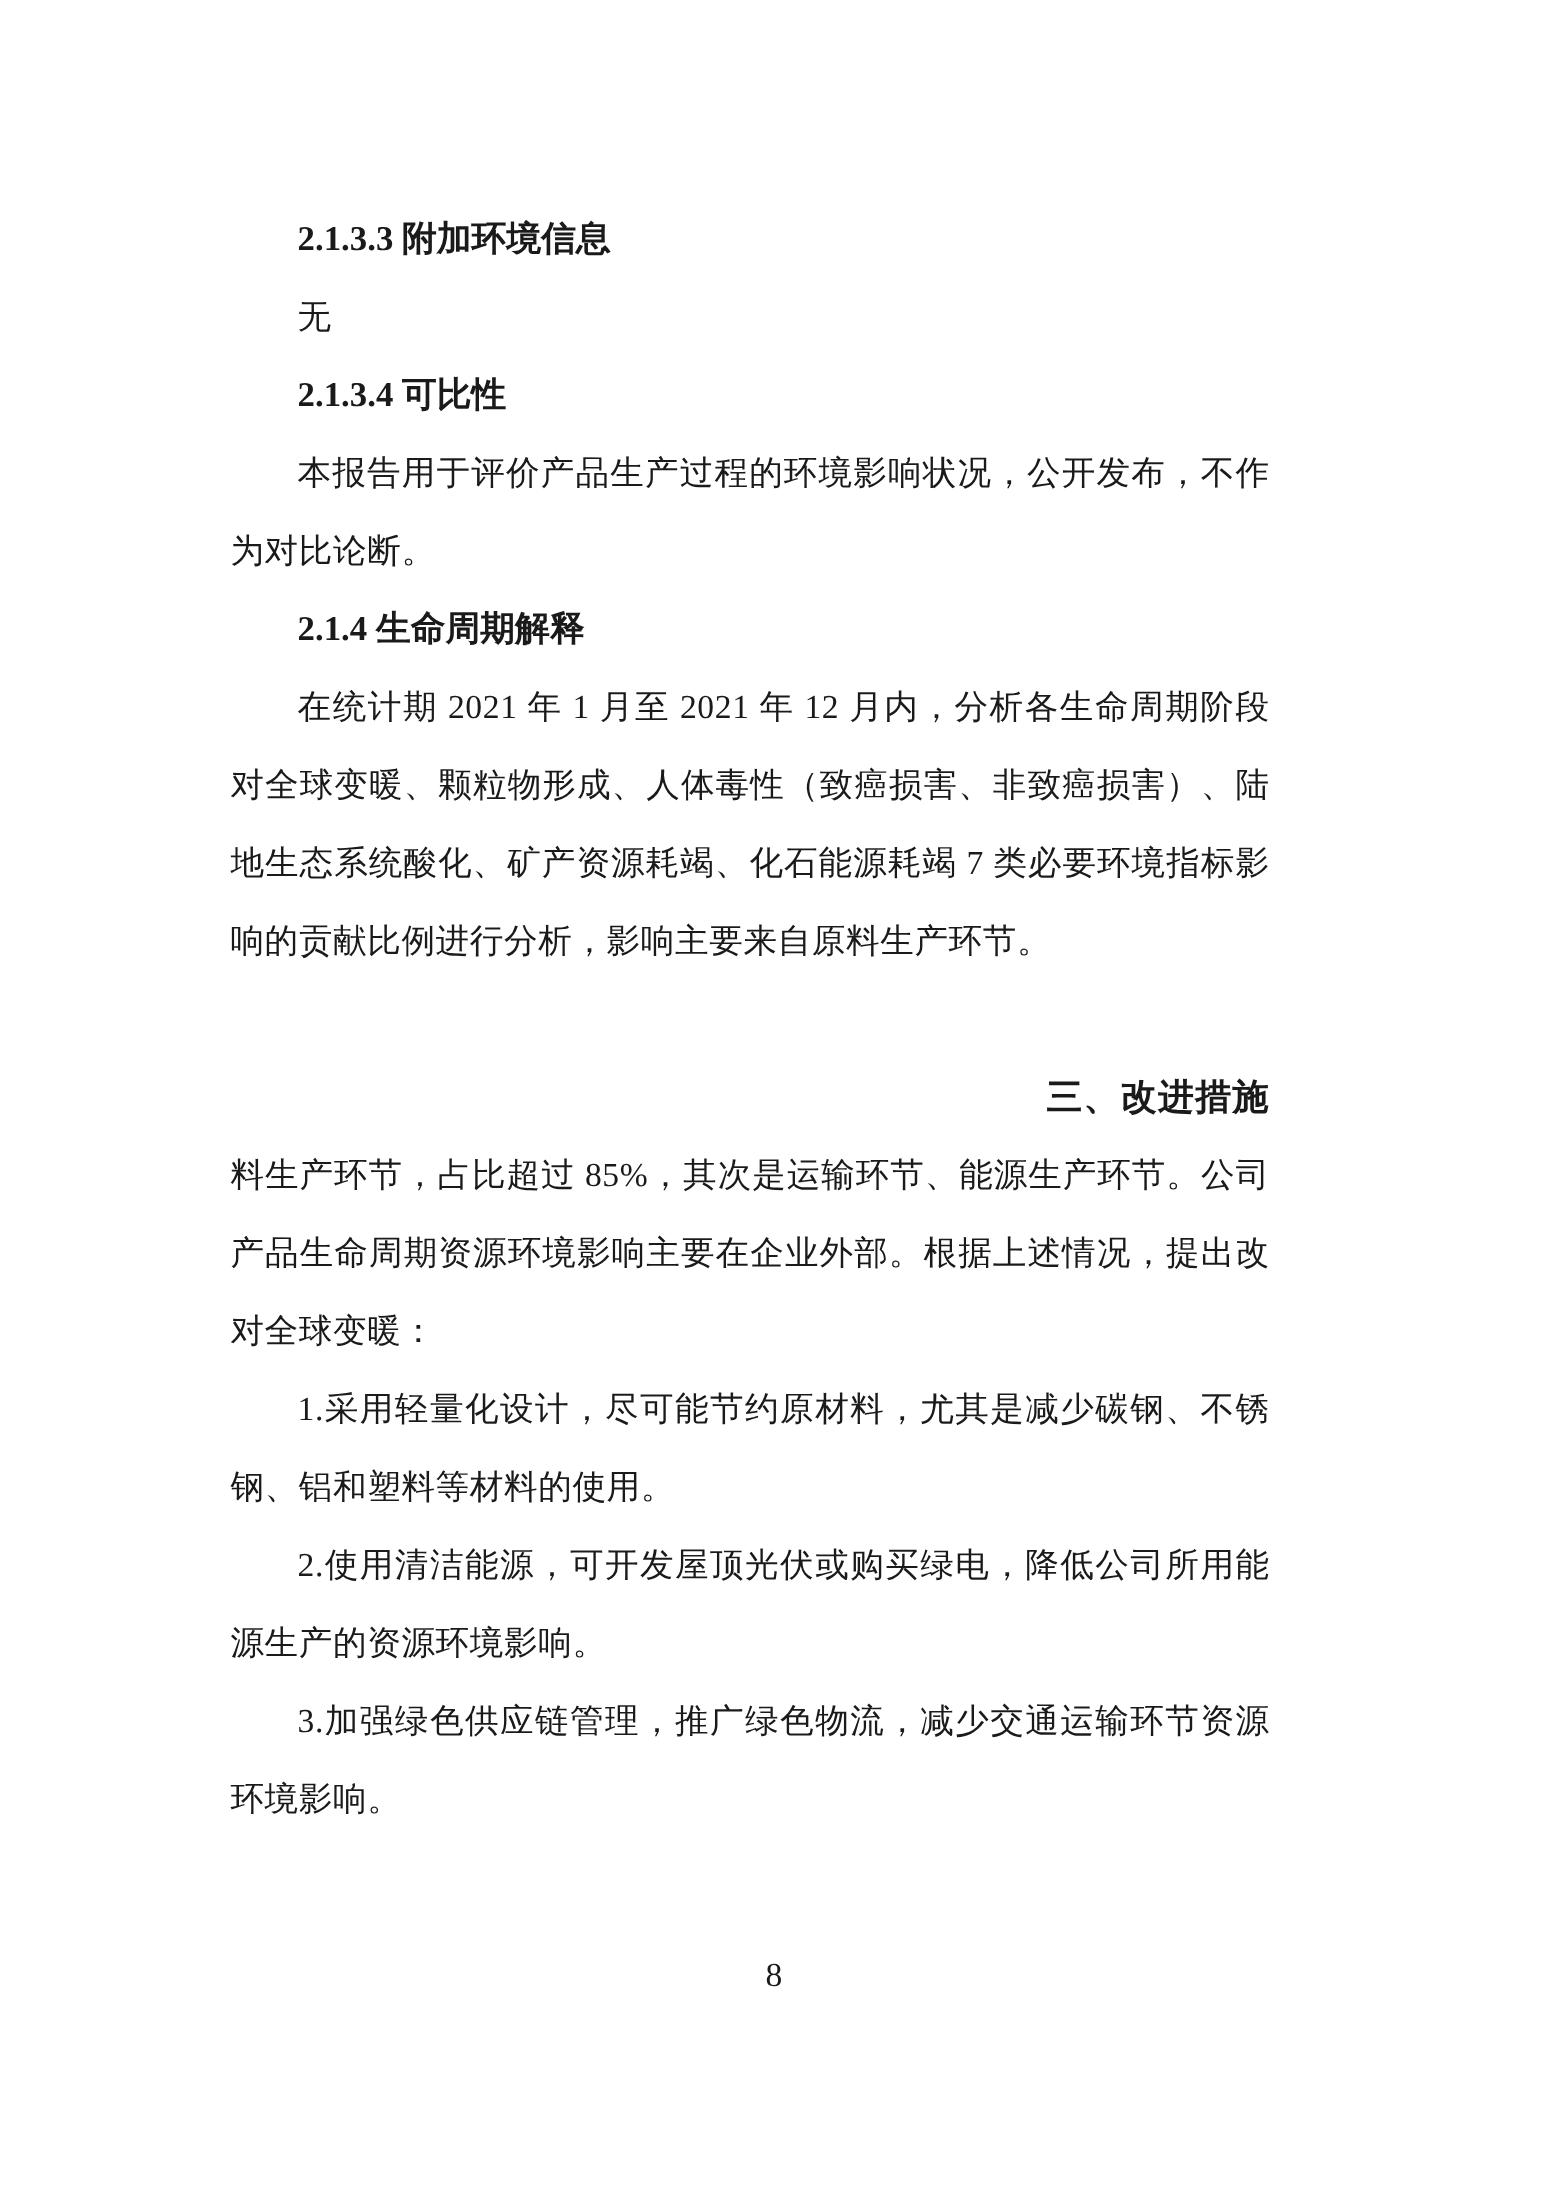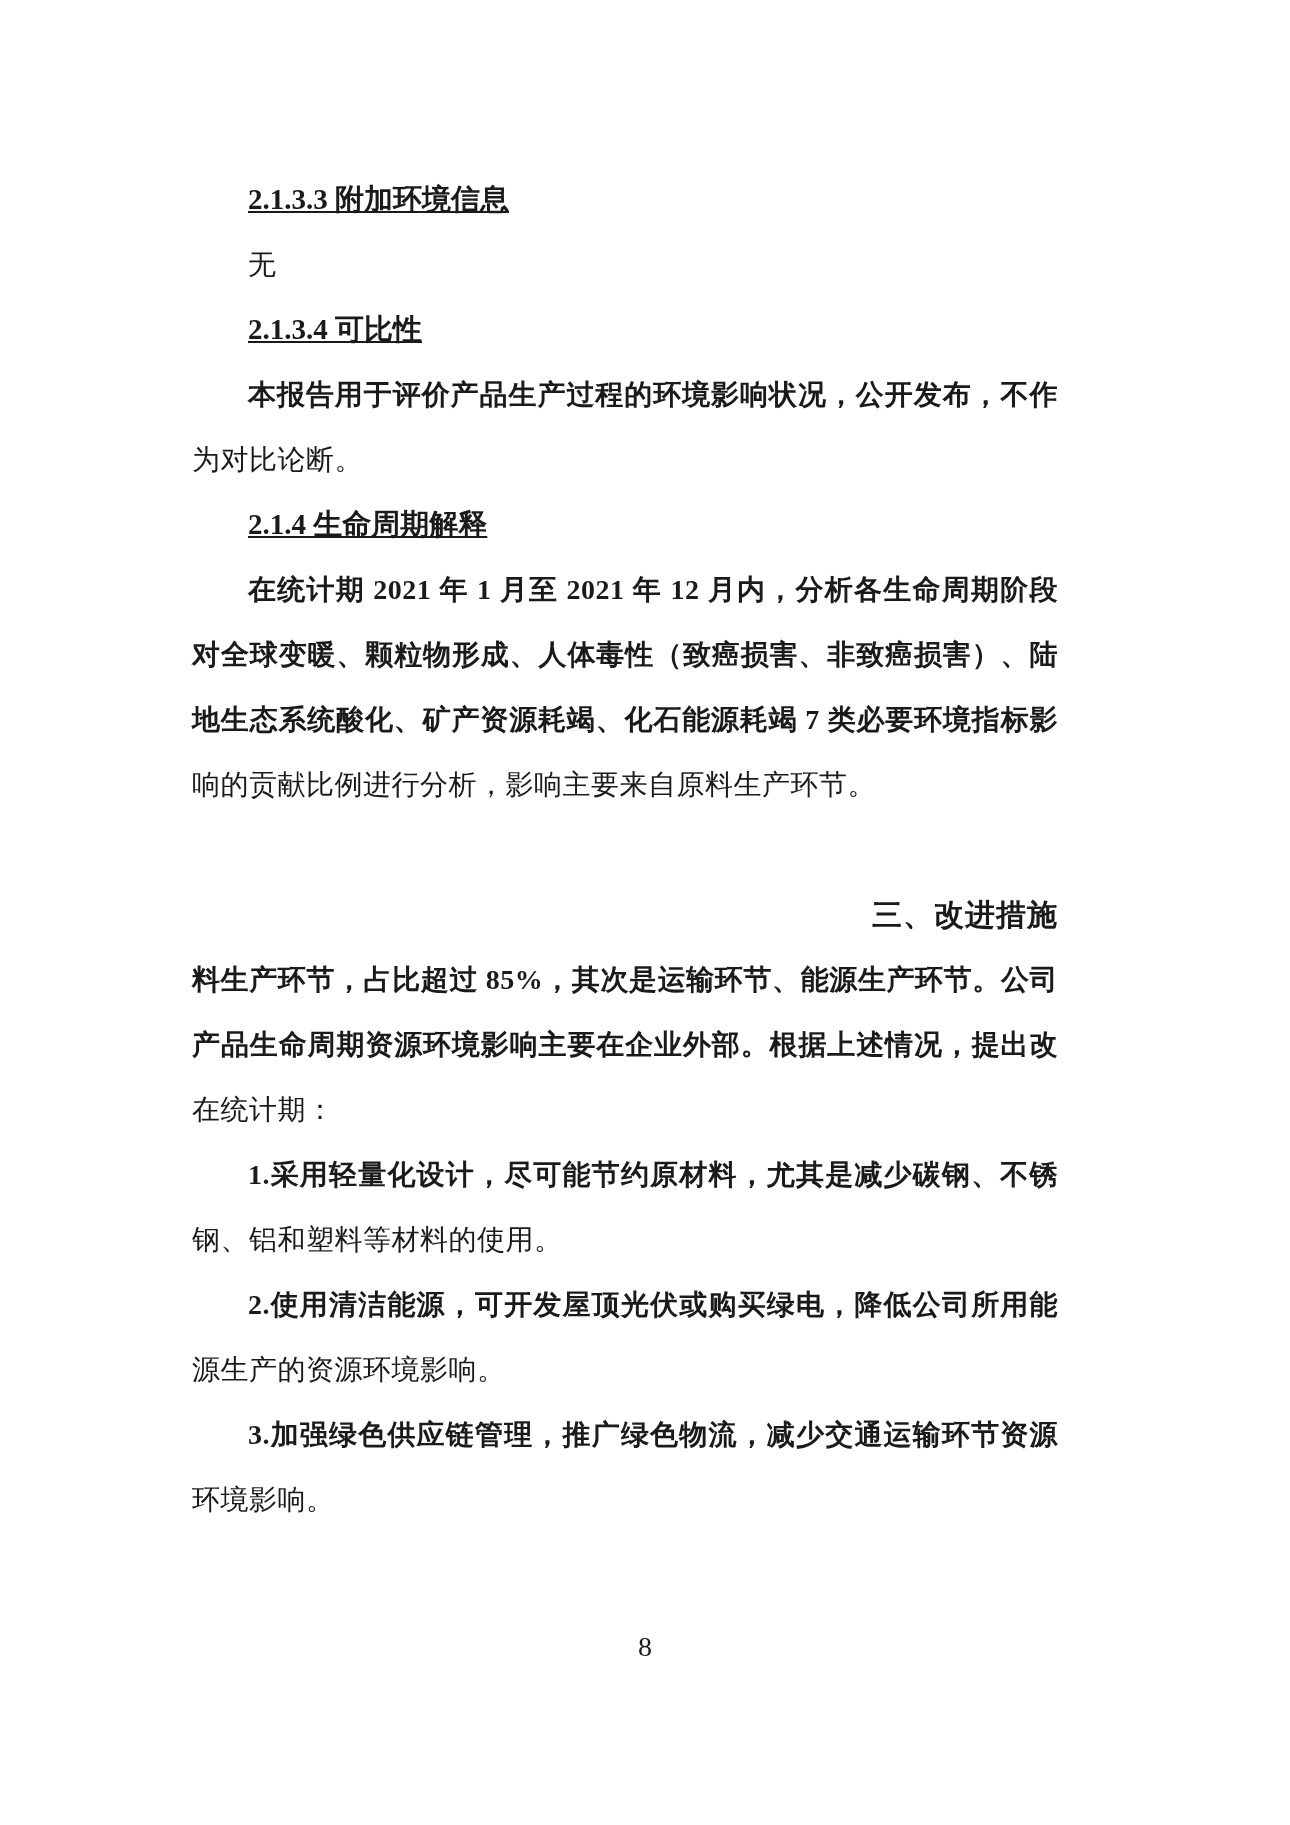--- a/index.html
+++ b/index.html
@@ -30,34 +30,32 @@
     white-space: nowrap;
     letter-spacing: 0.5px;
   }
   
   .line.j {
     white-space: normal;
     text-align: justify;
     text-align-last: justify;
     -moz-text-align-last: justify;
     text-justify: inter-character;
-    font-weight: bold;
   }
   .line.first {
     text-indent: 56px;
   }
   .heading-serif {
     height: 65px;
     line-height: 65px;
     font-size: 29px;
     font-weight: 700;
     text-indent: 56px;
     font-family: "Liberation Serif", "DejaVu Serif", serif;
     white-space: nowrap;
-    text-decoration: underline;
   }
   .heading-sans {
     height: 65px;
     line-height: 65px;
     font-size: 30px;
     font-weight: 700;
     text-indent: 58px;
     font-family: "Liberation Sans", "DejaVu Sans", sans-serif;
     white-space: nowrap;
     letter-spacing: 1px;
@@ -98,21 +96,21 @@
         <div class="line first j">在统计期 2021 年 1 月至 2021 年 12 月内，分析各生命周期阶段</div>
         <div class="line j">对全球变暖、颗粒物形成、人体毒性（致癌损害、非致癌损害）、陆</div>
         <div class="line j">地生态系统酸化、矿产资源耗竭、化石能源耗竭 7 类必要环境指标影</div>
         <div class="line">响的贡献比例进行分析，影响主要来自原料生产环节。</div>
       </div>
       <div class="spacer"></div>
       <div class="heading-sans">三、改进措施</div>
       <div>
         <div class="line j">料生产环节，占比超过 85%，其次是运输环节、能源生产环节。公司</div>
         <div class="line j">产品生命周期资源环境影响主要在企业外部。根据上述情况，提出改</div>
-        <div class="line">在统计期：</div>
+        <div class="line">对全球变暖：</div>
       </div>
       <div>
         <div class="line first j">1.采用轻量化设计，尽可能节约原材料，尤其是减少碳钢、不锈</div>
         <div class="line">钢、铝和塑料等材料的使用。</div>
       </div>
       <div>
         <div class="line first j">2.使用清洁能源，可开发屋顶光伏或购买绿电，降低公司所用能</div>
         <div class="line">源生产的资源环境影响。</div>
       </div>
       <div>

